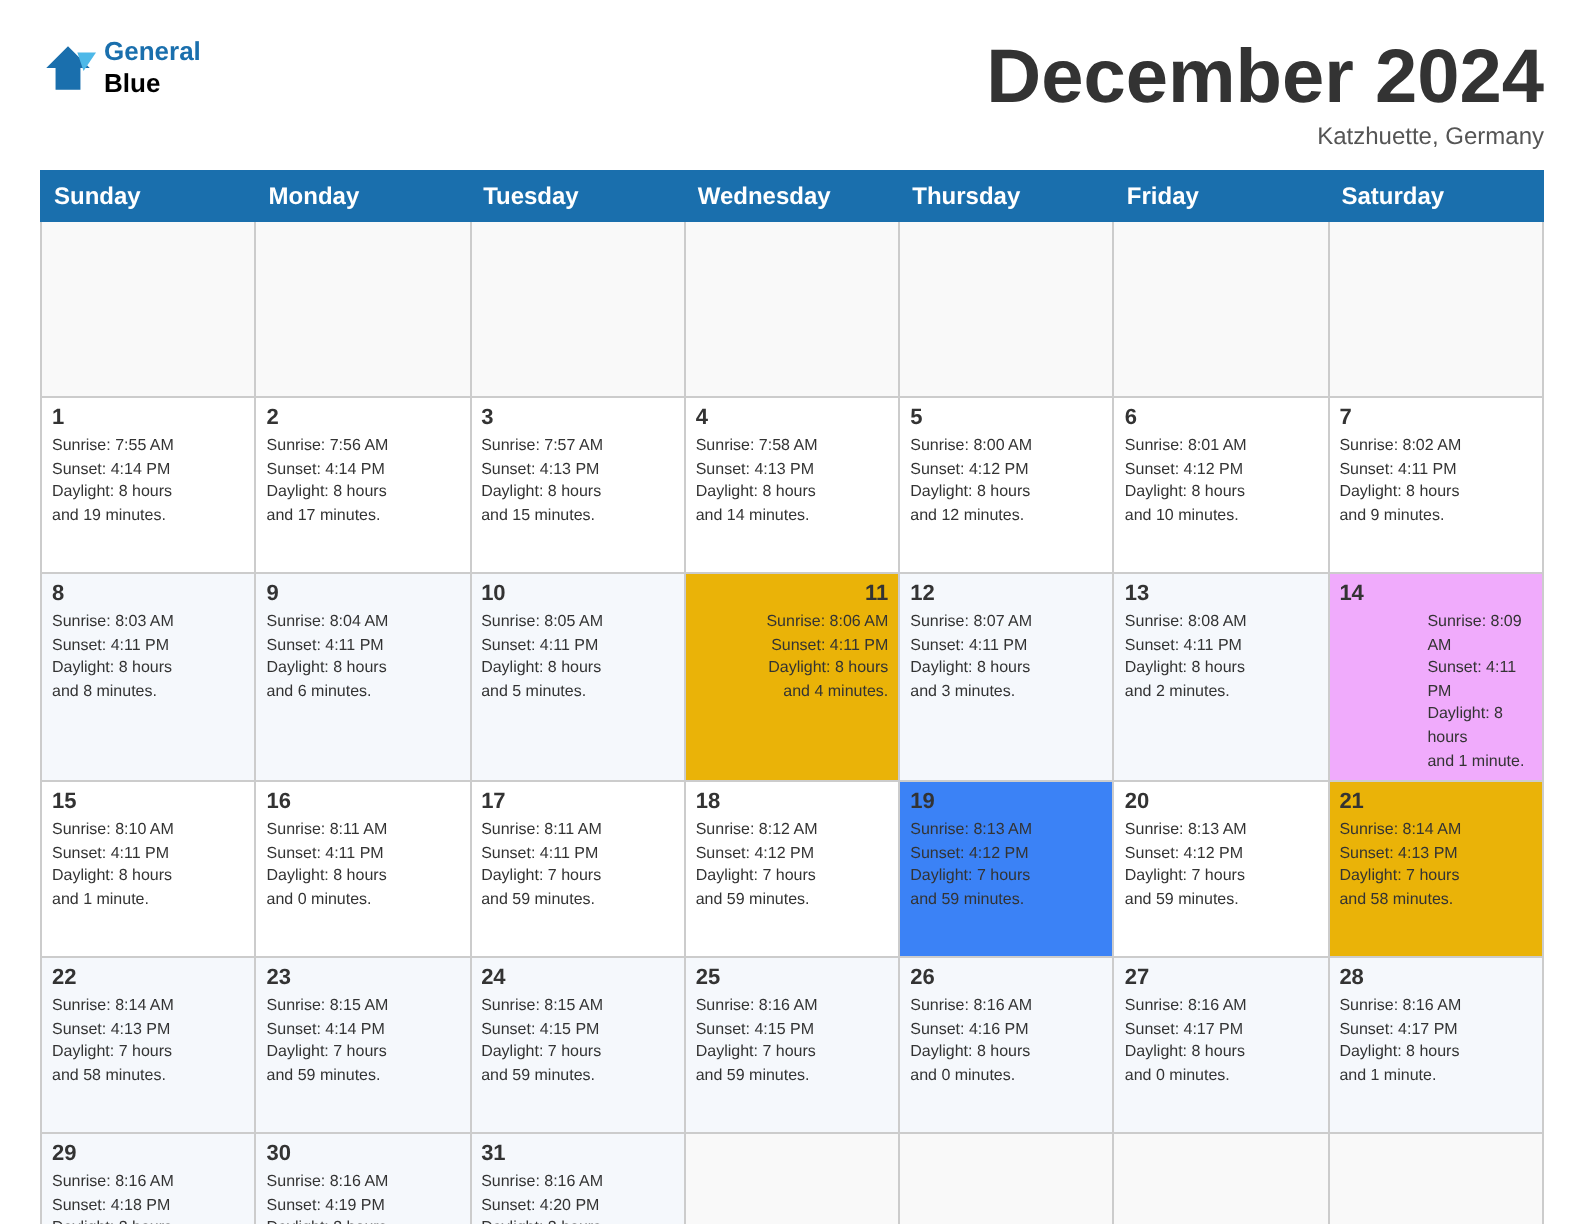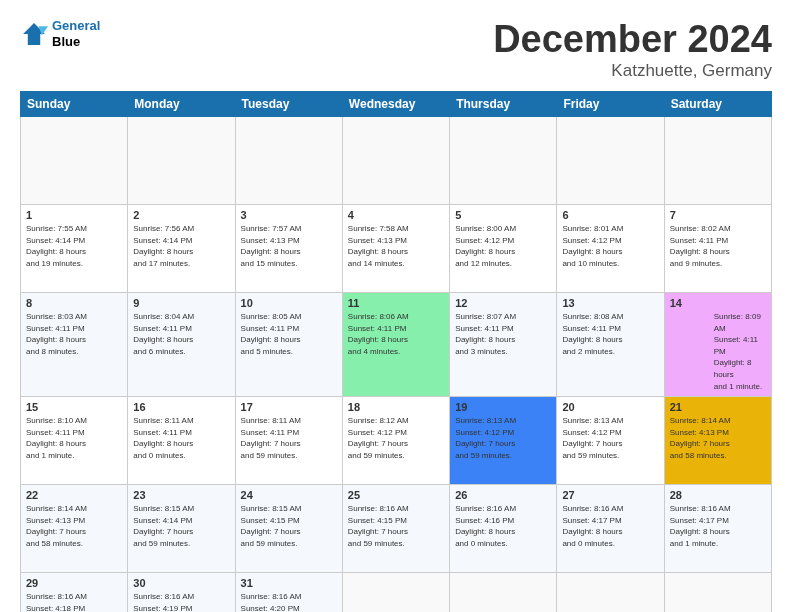--- a/index.html
+++ b/index.html
@@ -43,21 +43,21 @@
     }
     .title-block {
       text-align: right;
     }
     .month-title {
       font-size: 38px;
       font-weight: bold;
       color: #333;
     }
     .location {
-      font-size: 17px;
+      font-size: 12px;
       color: #555;
     }
     .calendar-table {
       width: 100%;
       border-collapse: collapse;
       flex: 1;
     }
     .calendar-table th {
       background-color: #1a6fad;
       color: #fff;
@@ -208,21 +208,21 @@
 Daylight: 8 hours
 and 6 minutes.</div>
           </td>
           <td style="background: rgb(245, 248, 252); margin-top: 36px;">
             <span class="day-num">10</span>
             <div class="day-info" style="white-space: pre-line;">Sunrise: 8:05 AM
 Sunset: 4:11 PM
 Daylight: 8 hours
 and 5 minutes.</div>
           </td>
-          <td style="background: #86efac;">
+          <td style="background: #eab308; text-align: right;">
             <span class="day-num">11</span>
             <div class="day-info" style="white-space: pre-line;">Sunrise: 8:06 AM
 Sunset: 4:11 PM
 Daylight: 8 hours
 and 4 minutes.</div>
           </td>
           <td style="background: rgb(245, 248, 252);">
             <span class="day-num">12</span>
             <div class="day-info" style="white-space: pre-line;">Sunrise: 8:07 AM
 Sunset: 4:11 PM

